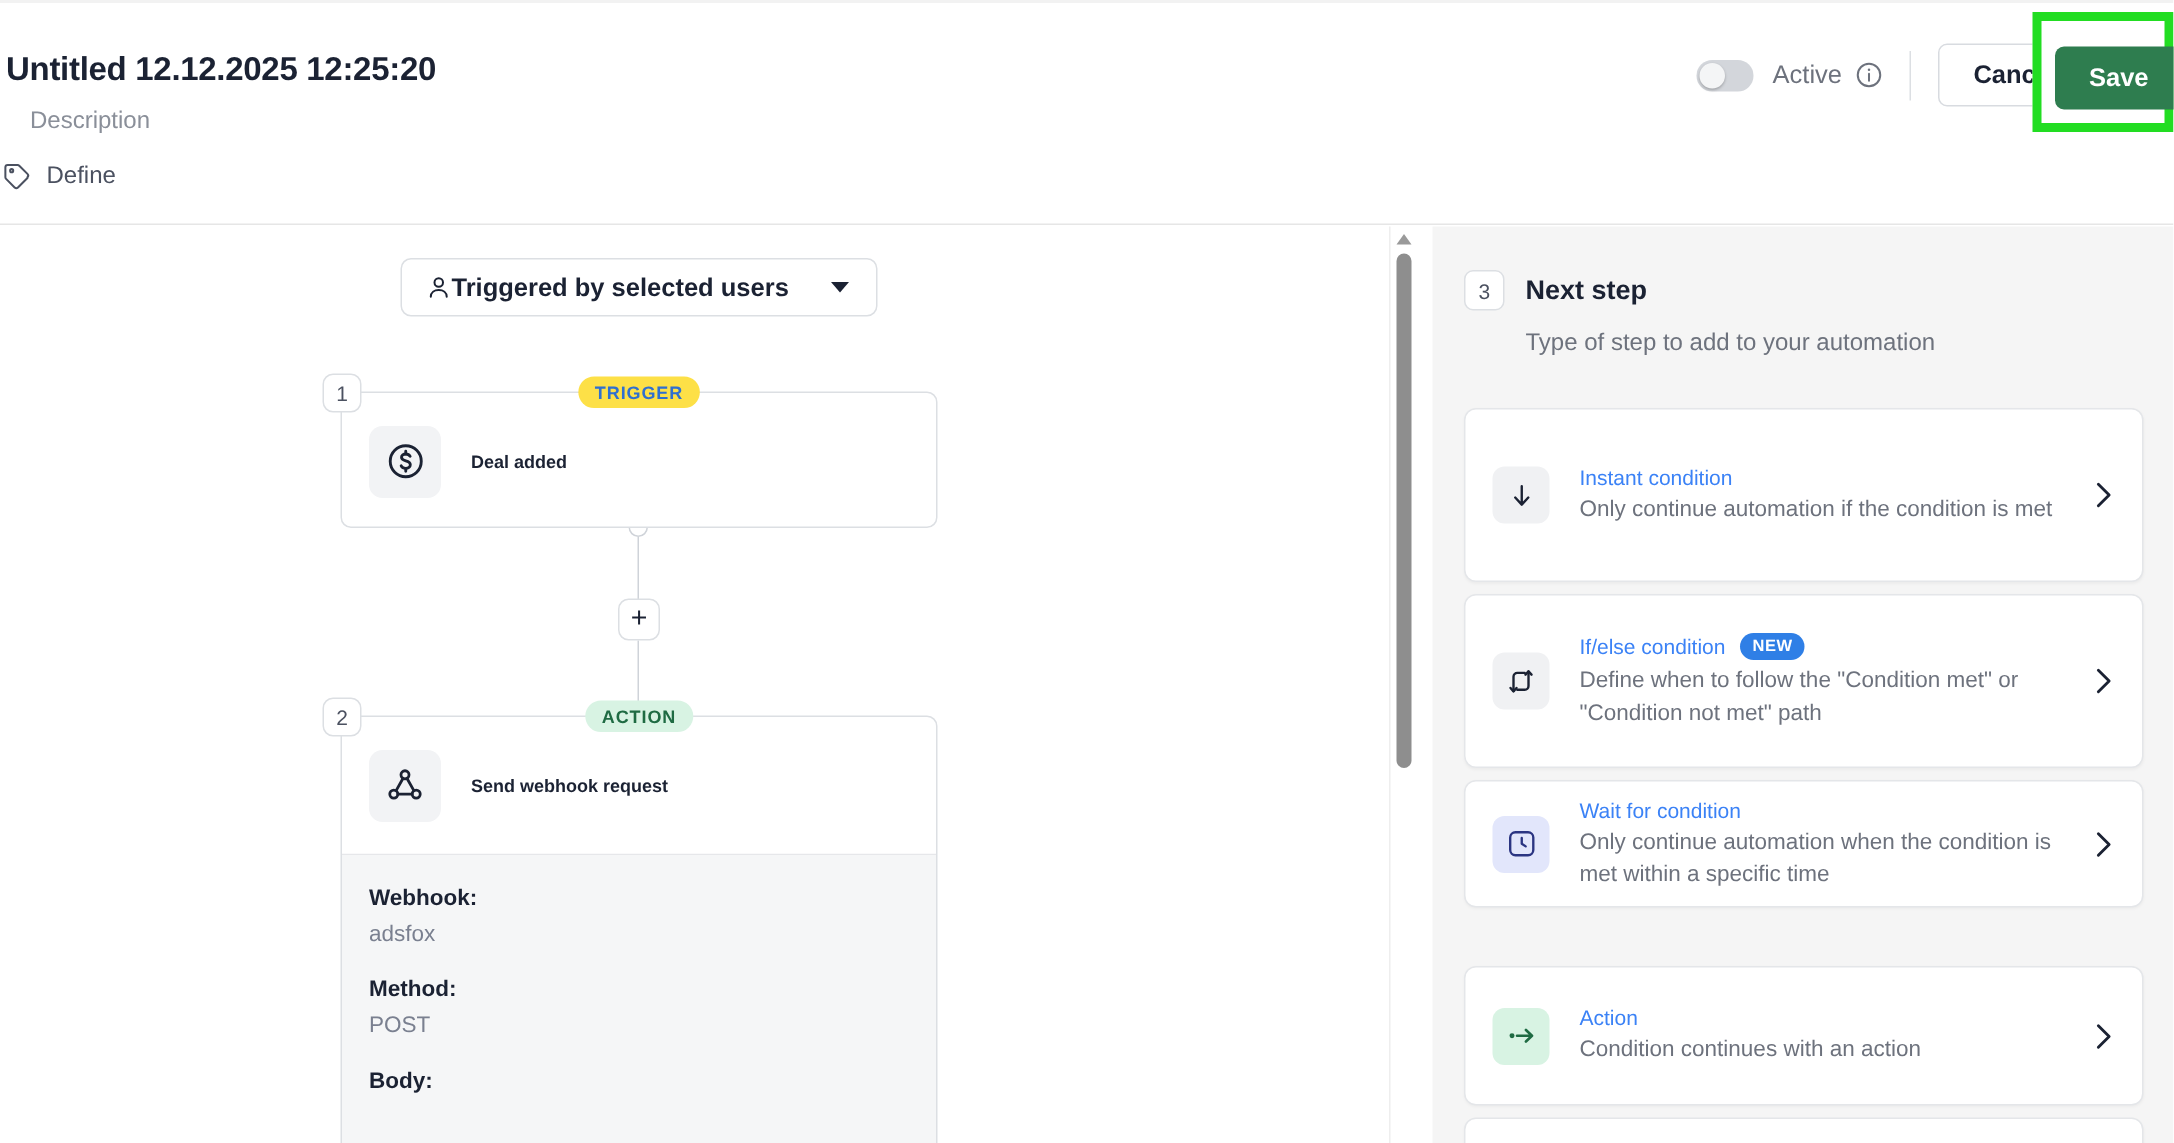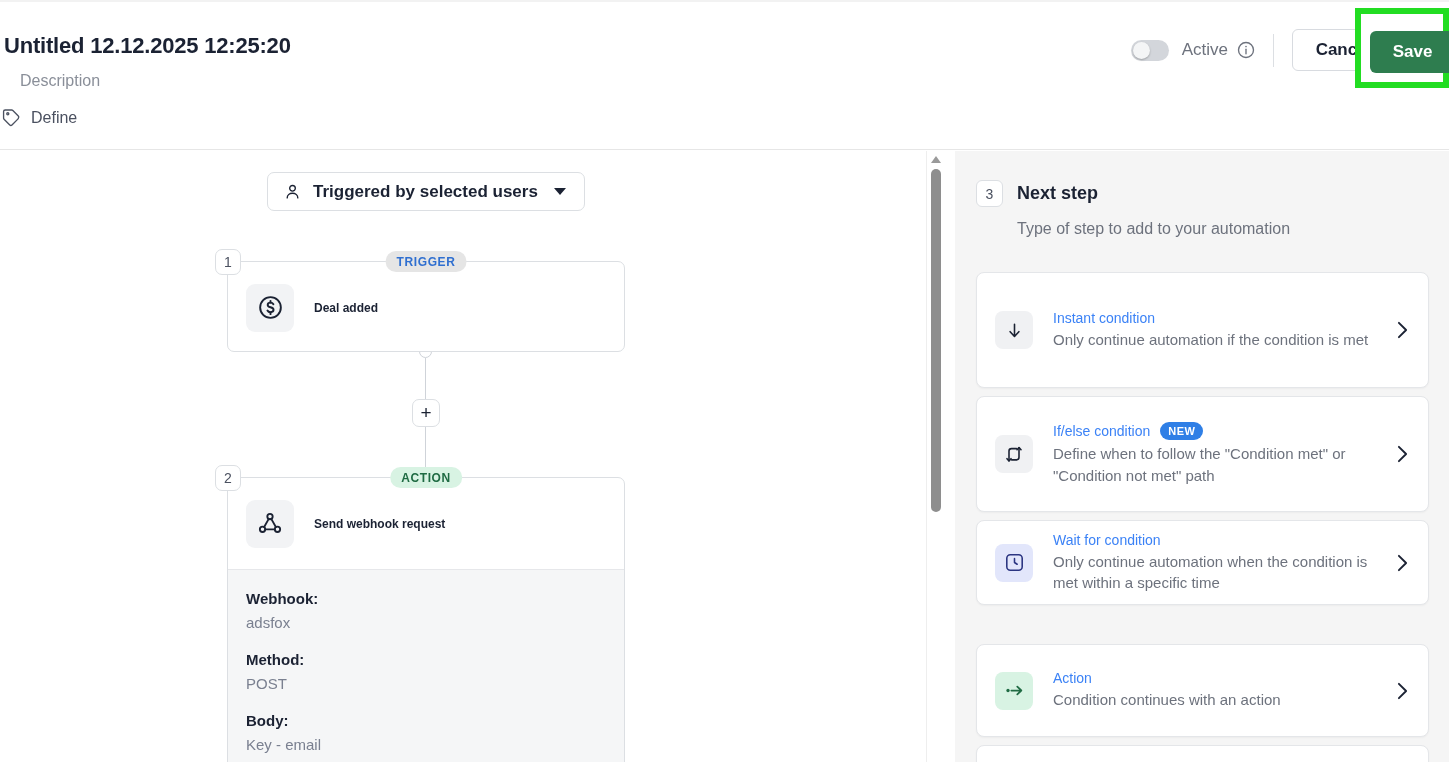--- a/index.html
+++ b/index.html
@@ -78,21 +78,21 @@
   .canvas {
     position: absolute; left: 0; top: 151px; width: 926px; height: 611px;
     background: #ffffff; overflow: hidden;
   }
   .trigger-select {
     position: absolute; left: 267px; top: 21px;
     width: 318px; height: 39px; border: 1px solid #dcdfe3; border-radius: 7px;
     background: #fff; display: flex; align-items: center; cursor: pointer;
   }
   .ts-user-icon { margin-left: 16px; width: 17px; height: 17px; display: block; }
-  .ts-text { margin-left: 12px; font-size: 17px; font-weight: bold; color: #1b2233; text-align: right; }
+  .ts-text { font-size: 17px; font-weight: bold; color: #1b2233; text-align: right; }
   .ts-caret {
     margin-left: auto; margin-right: 18px;
     width: 0; height: 0; border-left: 6px solid transparent;
     border-right: 6px solid transparent; border-top: 7px solid #1b2233;
   }
 
   
   .step-card {
     position: absolute; border: 1px solid #dcdfe3; border-radius: 7px;
     background: #ffffff; cursor: pointer;
@@ -102,21 +102,21 @@
     width: 26px; height: 26px; border: 1px solid #dcdfe3; border-radius: 7px;
     background: #ffffff; display: flex; align-items: center; justify-content: center;
     font-size: 14px; color: #4b5160; z-index: 3;
   }
   .badge {
     position: absolute; top: -11px; left: 50%; transform: translateX(-50%);
     height: 21px; padding: 0 11px; border-radius: 11px;
     font-size: 12px; font-weight: bold; letter-spacing: .6px;
     display: flex; align-items: center; z-index: 2;
   }
-  .badge-trigger { background: #e5e5e5; color: #2f6fd0; }
+  .badge-trigger { background: #fde047; color: #2f6fd0; }
   .badge-action  { background: #d8f3e3; color: #1f6b43; }
   .step-head { display: flex; align-items: center; height: 91px; }
   .step-icon-box {
     margin-left: 18px; width: 48px; height: 48px; border-radius: 9px;
     background: #f2f3f5; display: flex; align-items: center; justify-content: center;
     flex: none;
   }
   .step-title { margin-left: 20px; font-size: 12px; font-weight: bold; color: #1b2233; }
 
   .step-body {
@@ -285,21 +285,20 @@
           </svg>
         </div>
         <div class="step-title">Send webhook request</div>
       </div>
       <div class="step-body" style="height:209px;">
         <div class="kv-key">Webhook:</div>
         <div class="kv-val">adsfox</div>
         <div class="kv-key">Method:</div>
         <div class="kv-val">POST</div>
         <div class="kv-key">Body:</div>
-        <div class="kv-val kv-val-last">Key - email</div>
       </div>
     </div>
   </div>
 
   <div class="scrollbar">
     <div class="sb-arrow"></div>
     <div class="sb-thumb"></div>
   </div>
 
   <div class="panel">

